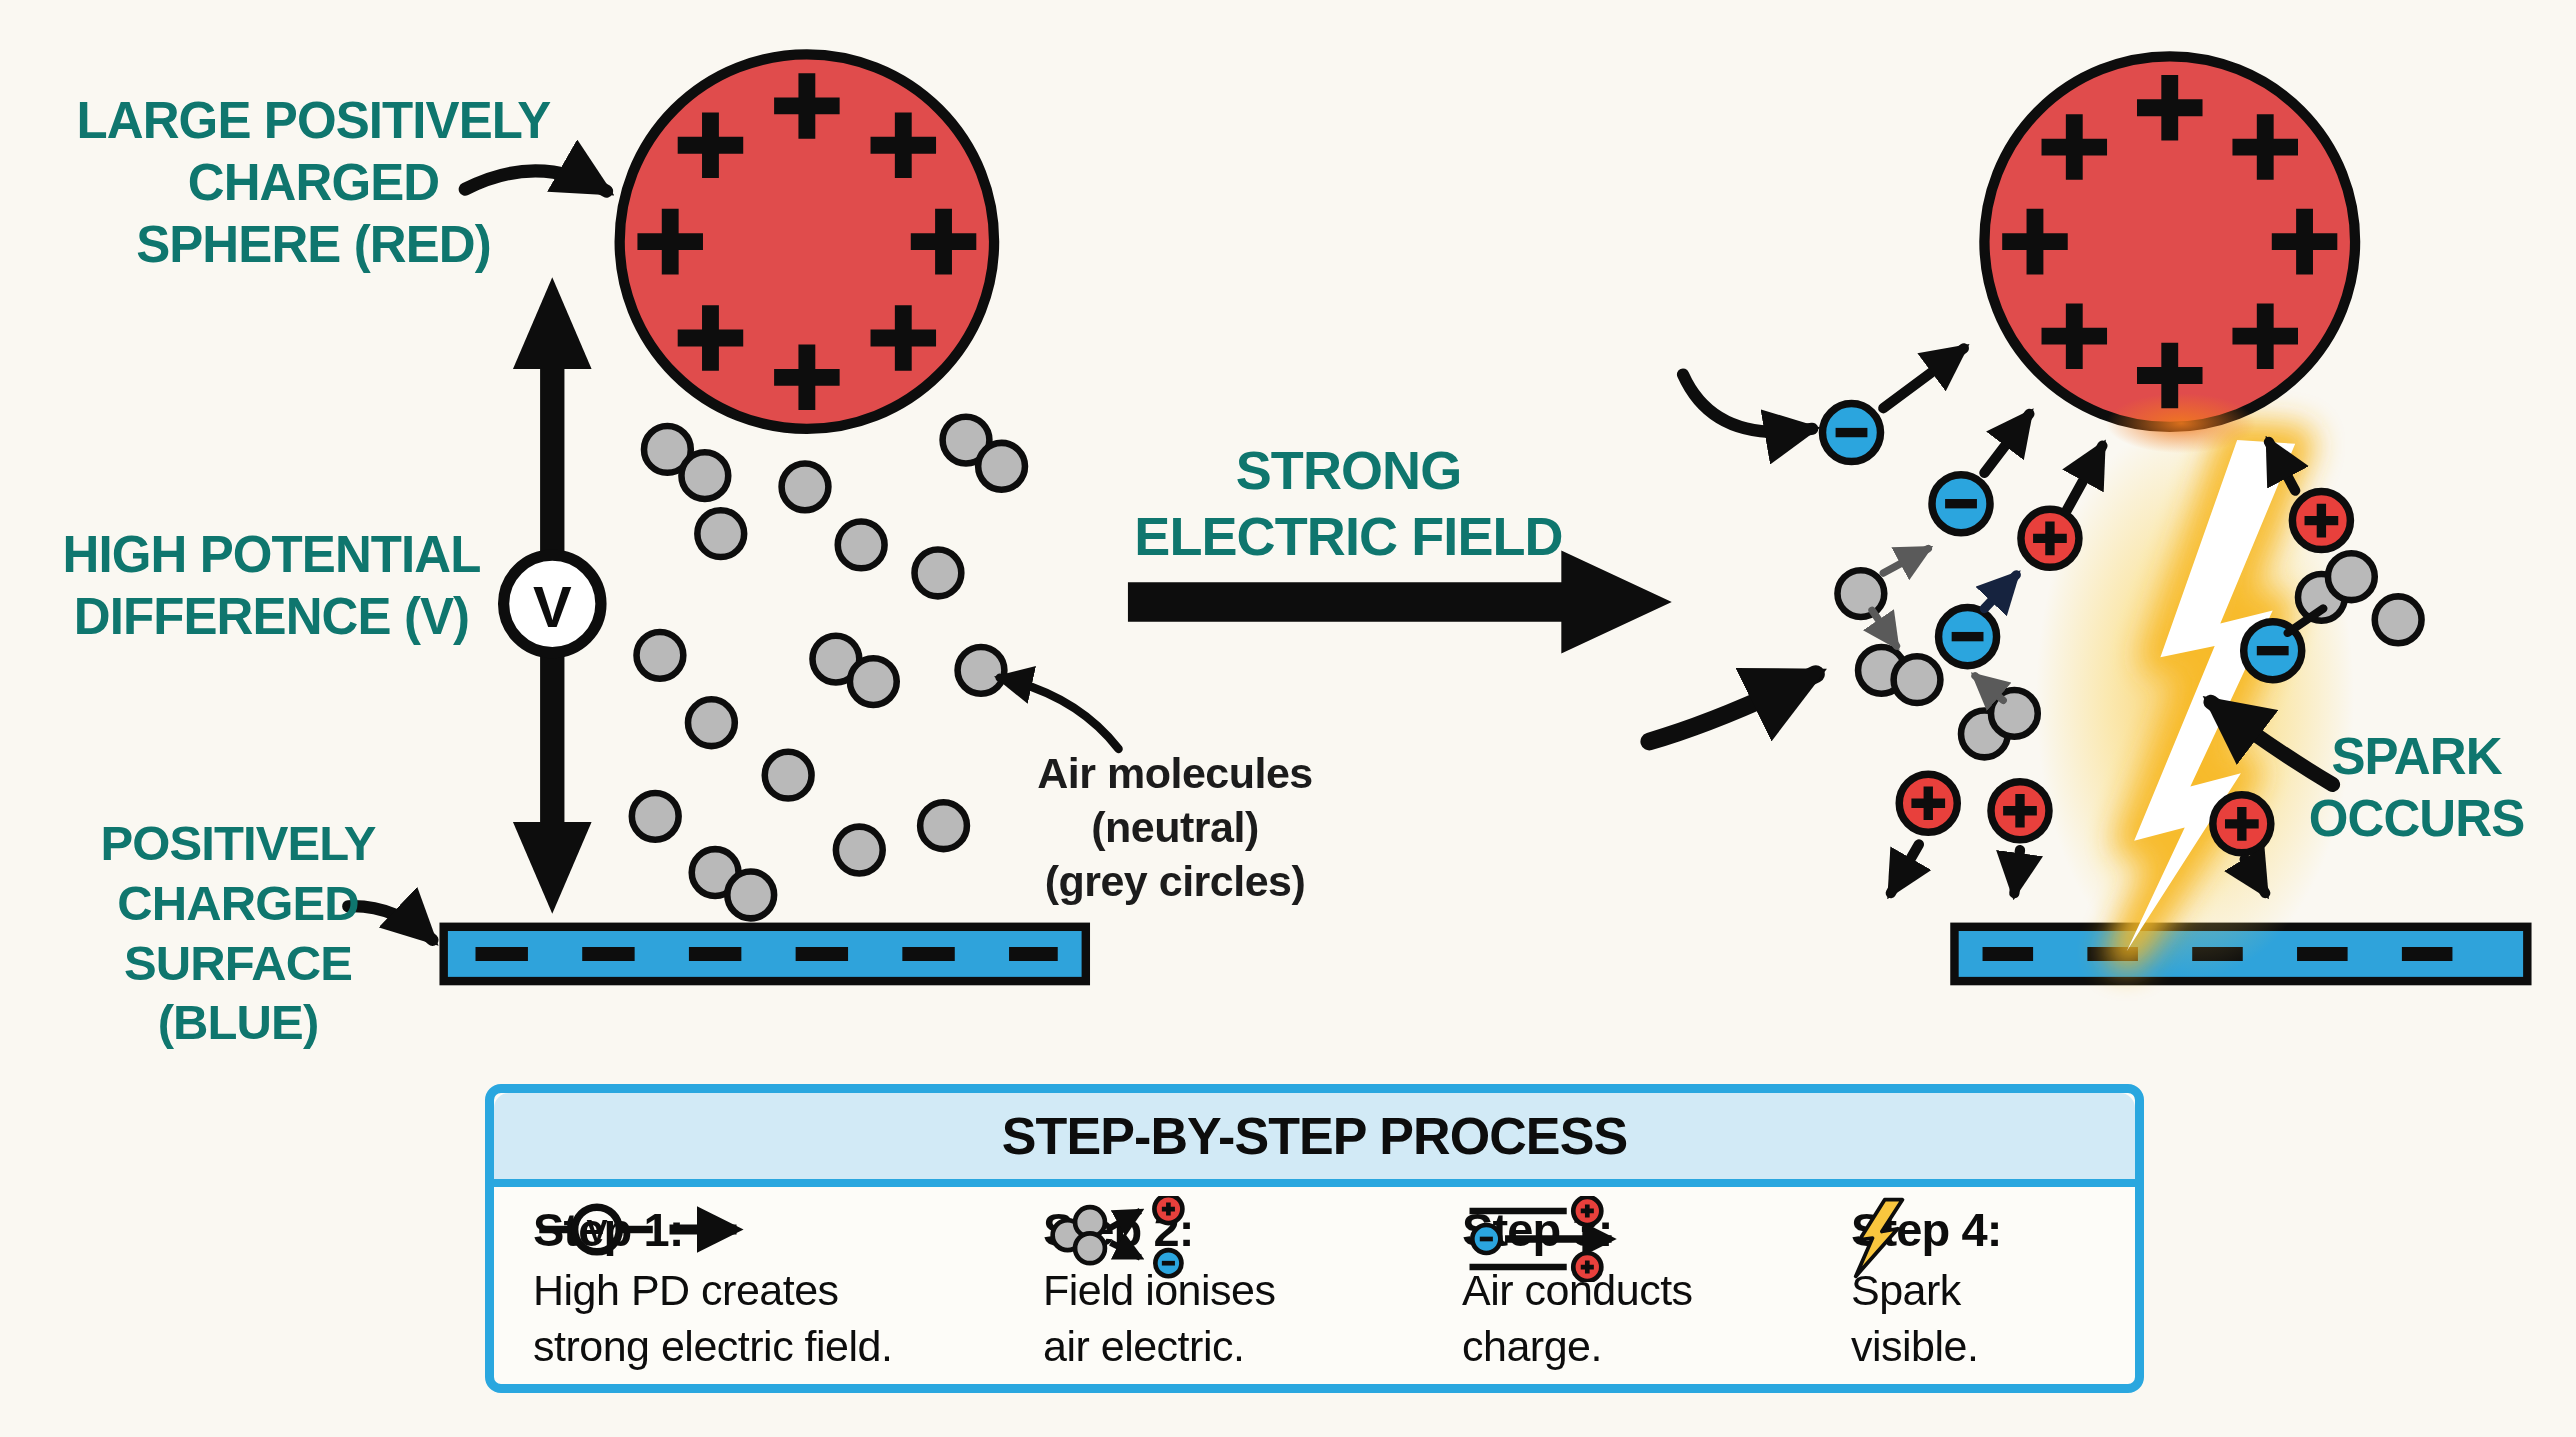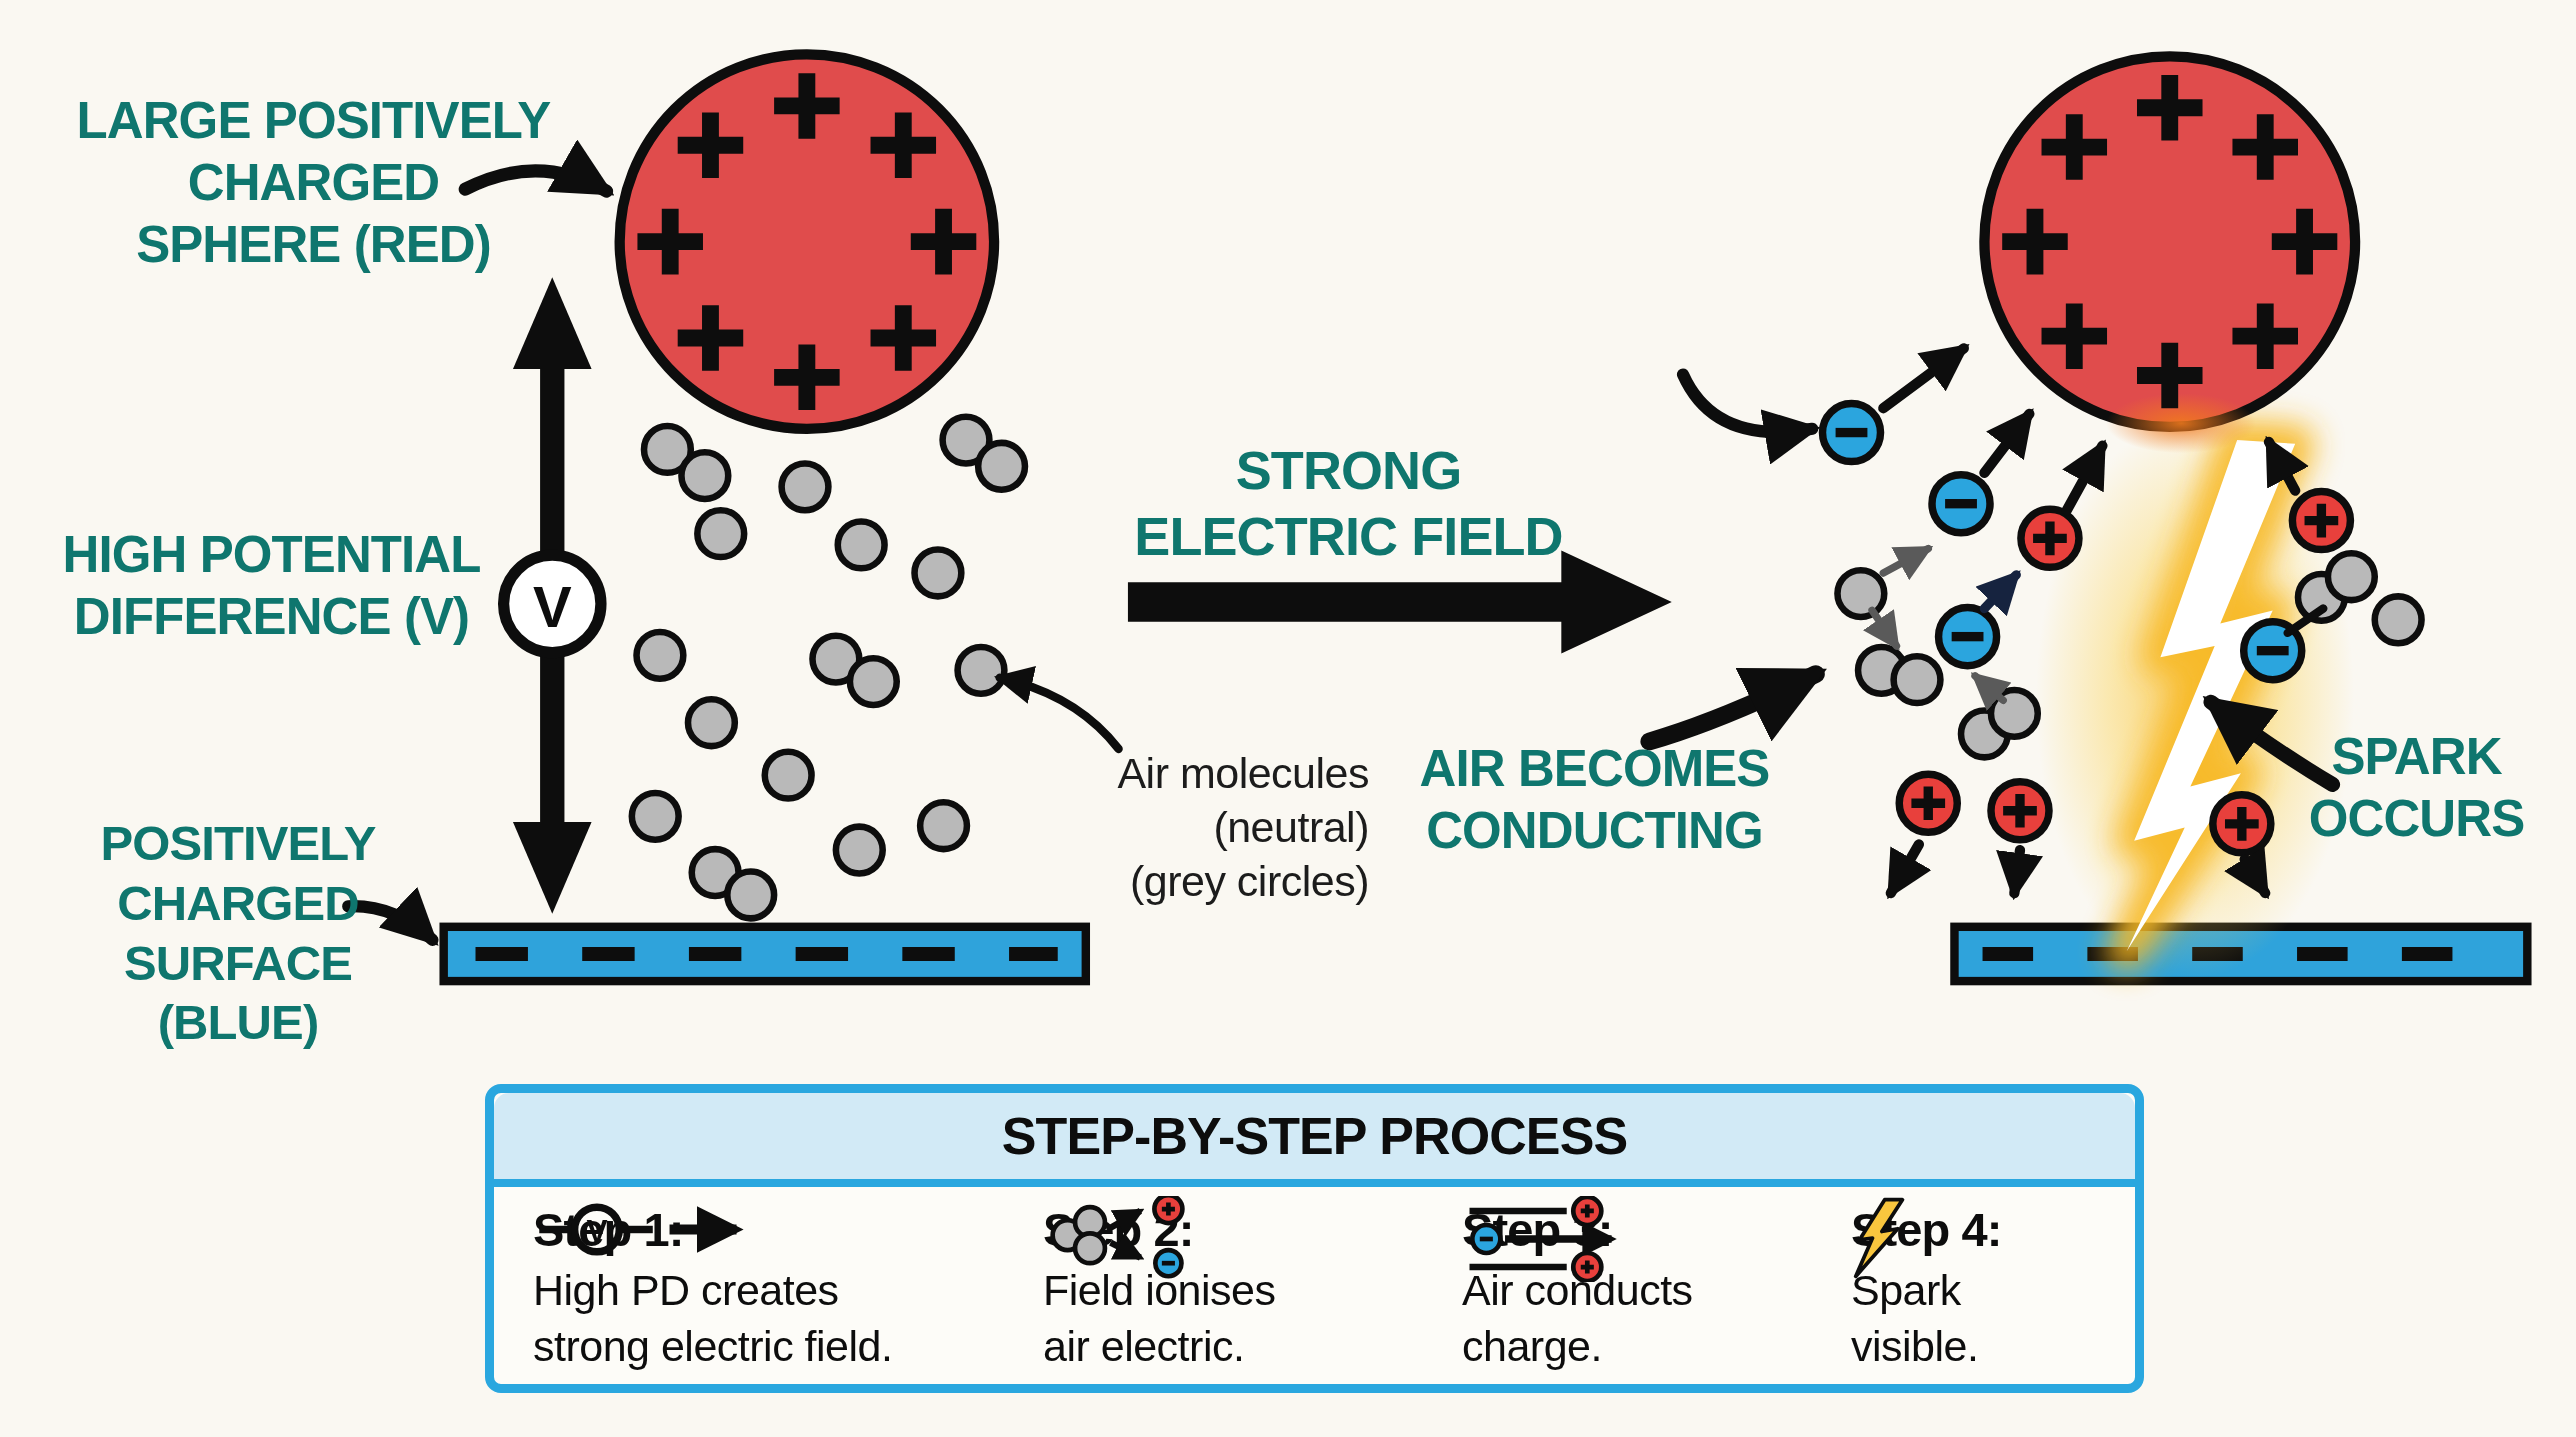--- a/index.html
+++ b/index.html
@@ -15,21 +15,21 @@
     position:absolute;
     white-space:pre-line;
     text-align:center;
     color:#0f766e;
     font-weight:700;
     line-height:1.22;
     letter-spacing:-0.9px;
   }
   .label.big{font-size:51px;}
   .label.mid{font-size:49px;}
-  .label.regular{font-weight:400;font-size:43px;line-height:1.25;color:#1c1c1c;letter-spacing:-0.5px;text-align:right;}
+  .label.regular{font-weight:700;font-size:43px;line-height:1.25;color:#1c1c1c;letter-spacing:-0.5px;}
   
   .process-box{
     position:absolute;
     left:485px;top:1084px;width:1659px;height:309px;
     background:#FDFCF8;
     border:9.4px solid #2AA7DF;
     border-radius:16px;
     box-sizing:border-box;
   }
   .process-header{
@@ -232,22 +232,20 @@
 (BLUE)</div>
 
   <div class="label regular" style="left:981px;top:747px;width:388px;">Air molecules
 (neutral)
 (grey circles)</div>
 
   <div class="label" style="left:1105px;top:438px;width:487px;font-size:54px;">STRONG
 ELECTRIC FIELD</div>
 
 
-  <div class="label big" style="left:1383px;top:738px;width:423px;">AIR BECOMES
-CONDUCTING</div>
 
   <div class="label big" style="left:2276px;top:726px;width:281px;">SPARK
 OCCURS</div>
 
   <div class="process-box">
     <div class="process-header">STEP-BY-STEP PROCESS</div>
 
     <div class="step s1">
       <div class="step-head">
         <span class="step-label">Step 1:</span>

